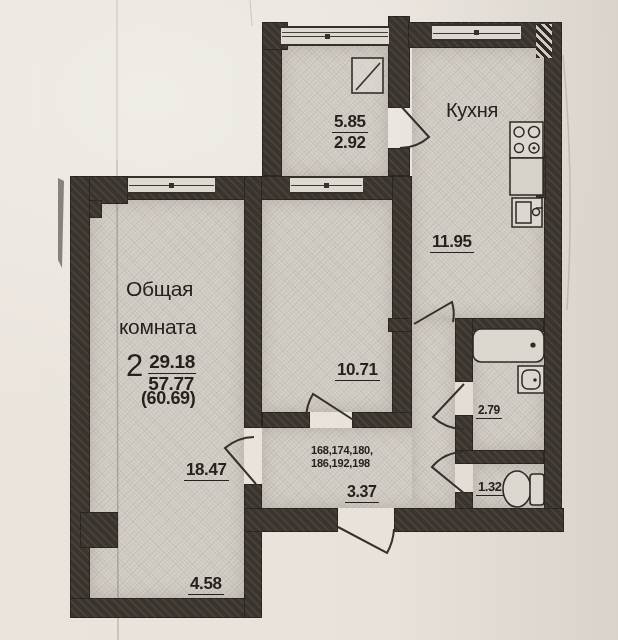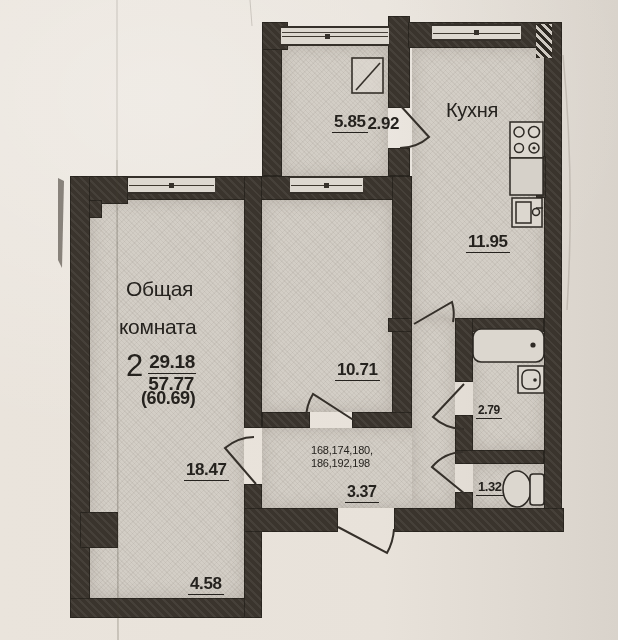--- a/index.html
+++ b/index.html
@@ -41,30 +41,30 @@
   }
   .glaz::after{
     content:"";position:absolute;left:1px;right:1px;top:22%;
     border-top:1px solid #47413a;
   }
   .overlay{position:absolute;left:0;top:0;pointer-events:none;}
   .lbl{position:absolute;white-space:nowrap;line-height:1.05;}
   .name{font-size:21px;letter-spacing:-.3px;}
   .dim{font-weight:bold;font-size:17px;letter-spacing:-.4px;
        border-bottom:1.7px solid #25221e;padding:0 2px 1px;}
-  .stack{display:flex;flex-direction:row;align-items:center;
+  .stack{display:flex;flex-direction:column;align-items:center;
          font-weight:bold;font-size:17px;letter-spacing:-.4px;}
   .stack .u{border-bottom:1.7px solid #25221e;padding:0 2px 1px;margin-bottom:1px;}
   .apt{position:absolute;display:flex;align-items:flex-start;gap:5px;}
   .apt-n{font-size:31px;line-height:.9;font-weight:normal;}
   .fr{display:flex;flex-direction:column;font-size:19px;font-weight:bold;
       line-height:1.05;letter-spacing:-.4px;}
   .fr .u{border-bottom:1.6px solid #25221e;padding:0 1px 1px;}
   .paren{font-size:18px;font-weight:bold;letter-spacing:-.4px;}
-  .small-nums{font-size:11px;font-weight:normal;line-height:1.18;letter-spacing:-.2px;}
+  .small-nums{font-size:11px;font-weight:bold;line-height:1.18;letter-spacing:-.2px;}
 </style>
 </head>
 <body>
 
 <div class="canvas">
 
   <div class="room" style="left:281px;top:46px;width:107px;height:130px"></div>
   <div class="room" style="left:412px;top:48px;width:132px;height:270px"></div>
   <div class="room" style="left:90px;top:200px;width:154px;height:398px"></div>
   <div class="room" style="left:262px;top:200px;width:130px;height:212px"></div>
@@ -171,21 +171,21 @@
       <line x1="117" y1="0" x2="117" y2="160" stroke="rgba(70,60,50,.14)" stroke-width="1.5"></line>
       <line x1="117" y1="160" x2="118" y2="640" stroke="rgba(70,60,50,.26)" stroke-width="1.5"></line>
       <path d="M58,178 L64,181 L62,268 L58,260 Z" fill="rgba(52,46,39,.55)"></path>
       <path d="M563,55 Q575,180 567,310" stroke="rgba(70,60,50,.18)" stroke-width="1.5" fill="none"></path>
       <line x1="250" y1="0" x2="252" y2="26" stroke="rgba(70,60,50,.2)" stroke-width="1"></line>
     </g>
   </svg>
 
   <div class="lbl name" style="left:446px;top:100px;font-size:20px">Кухня</div>
   <div class="lbl">
-      <span class="dim" style="position:absolute;left:466px;top:233px">11.95</span>
+      <span class="dim" style="position:absolute;left:430px;top:233px">11.95</span>
     </div>
 
   <div class="lbl stack" style="left:332px;top:113px">
     <span class="u">5.85</span>
     <span>2.92</span>
   </div>
 
   <div class="lbl name" style="left:126px;top:278px">Общая</div>
   <div class="lbl name" style="left:119px;top:316px">комната</div>
 

